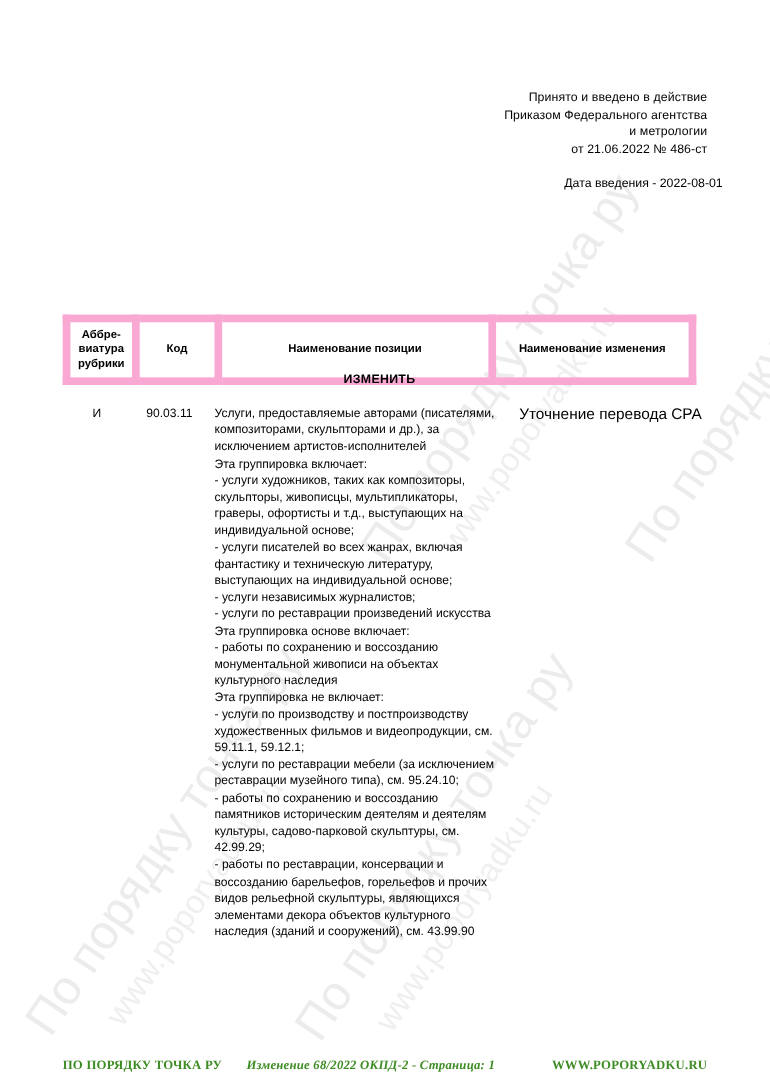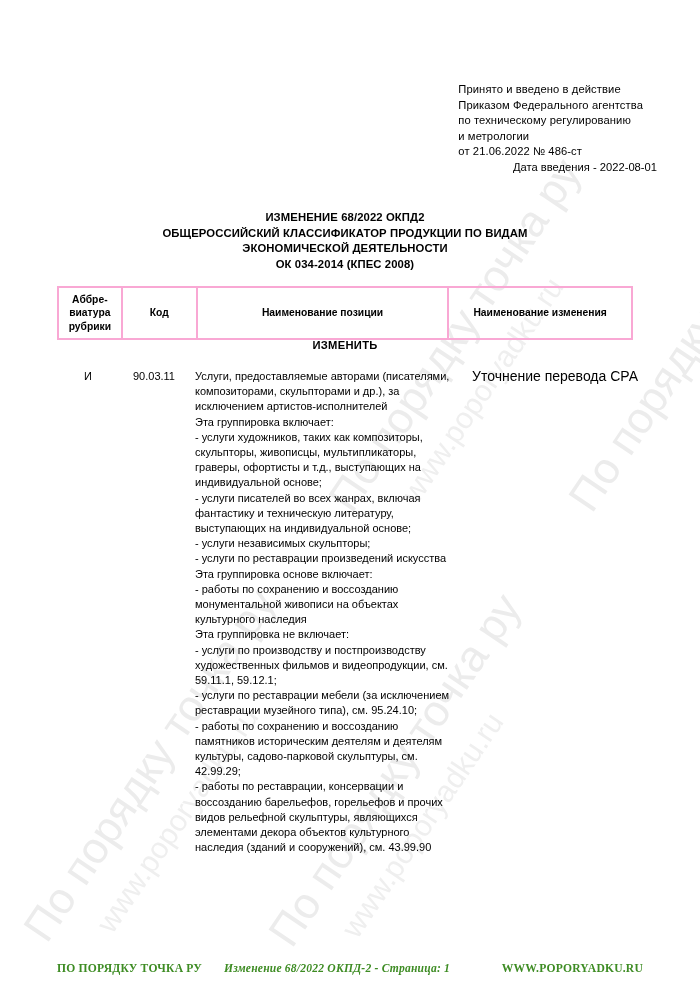--- a/index.html
+++ b/index.html
@@ -40,20 +40,21 @@
     position: absolute;
     inset: 0;
     z-index: 2;
   }
 
   
   #approval-block {
     position: absolute;
     top: 82px;
     right: 57px;
+    text-align: right;
     font-size: 11.2px;
     line-height: 15.6px;
     letter-spacing: 0.1px;
   }
   #approval-block .line { display: block; }
 
   #intro-date {
     position: absolute;
     top: 160px;
     right: 43px;
@@ -79,21 +80,21 @@
   
   #change-table {
     position: absolute;
     top: 286px;
     left: 57px;
     width: 576px;
     border-collapse: collapse;
     table-layout: fixed;
   }
   #change-table th {
-    border: 2px solid #f9a8d4;
+    border: 7px solid #f9a8d4;
     font-size: 10.3px;
     font-weight: bold;
     line-height: 13.4px;
     padding: 5px 3px;
     vertical-align: middle;
     text-align: center;
     height: 42px;
     box-sizing: border-box;
   }
   .col-abbr  { width: 61px; }
@@ -189,33 +190,26 @@
   <span class="wm wm-b" style="left:363px; top:910px; transform: rotate(-56deg);">www.poporyadku.ru</span>
 
   <span class="wm wm-a" style="left:600px; top:470px; transform: rotate(-56deg);">По порядку точка ру</span>
 </div>
 
 <div id="page">
 
   <div id="approval-block">
     <span class="line">Принято и введено в действие</span>
     <span class="line">Приказом Федерального агентства</span>
-    <span class="line">по техническому регулированию</span>
     <span class="line">и метрологии</span>
     <span class="line">от 21.06.2022 № 486-ст</span>
   </div>
 
   <div id="intro-date">Дата введения - 2022-08-01</div>
 
-  <div id="doc-title">
-    <span class="tline">ИЗМЕНЕНИЕ 68/2022 ОКПД2</span>
-    <span class="tline">ОБЩЕРОССИЙСКИЙ КЛАССИФИКАТОР ПРОДУКЦИИ ПО ВИДАМ</span>
-    <span class="tline">ЭКОНОМИЧЕСКОЙ ДЕЯТЕЛЬНОСТИ</span>
-    <span class="tline">ОК 034-2014 (КПЕС 2008)</span>
-  </div>
 
   <table id="change-table">
     <thead>
       <tr>
         <th class="col-abbr">
           <span>Аббре-</span><br>
           <span>виатура</span><br>
           <span>рубрики</span>
         </th>
         <th class="col-code">Код</th>
@@ -228,21 +222,21 @@
   <div id="section-heading">ИЗМЕНИТЬ</div>
 
   <div id="entry-row">
     <div id="entry-abbr">И</div>
     <div id="entry-code">90.03.11</div>
     <div id="entry-name">
       <span class="p">Услуги, предоставляемые авторами (писателями, композиторами, скульпторами и др.), за исключением артистов-исполнителей</span>
       <span class="p">Эта группировка включает:</span>
       <span class="p">- услуги художников, таких как композиторы, скульпторы, живописцы, мультипликаторы, граверы, офортисты и т.д., выступающих на индивидуальной основе;</span>
       <span class="p">- услуги писателей во всех жанрах, включая фантастику и техническую литературу, выступающих на индивидуальной основе;</span>
-      <span class="p">- услуги независимых скульпторы;</span>
+      <span class="p">- услуги независимых журналистов;</span>
       <span class="p">- услуги по реставрации произведений искусства</span>
       <span class="p">Эта группировка основе включает:</span>
       <span class="p">- работы по сохранению и воссозданию монументальной живописи на объектах культурного наследия</span>
       <span class="p">Эта группировка не включает:</span>
       <span class="p">- услуги по производству и постпроизводству художественных фильмов и видеопродукции, см. 59.11.1, 59.12.1;</span>
       <span class="p">- услуги по реставрации мебели (за исключением реставрации музейного типа), см. 95.24.10;</span>
       <span class="p">- работы по сохранению и воссозданию памятников историческим деятелям и деятелям культуры, садово-парковой скульптуры, см. 42.99.29;</span>
       <span class="p">- работы по реставрации, консервации и воссозданию барельефов, горельефов и прочих видов рельефной скульптуры, являющихся элементами декора объектов культурного наследия (зданий и сооружений), см. 43.99.90</span>
     </div>
     <div id="entry-just">Уточнение перевода СРА</div>

